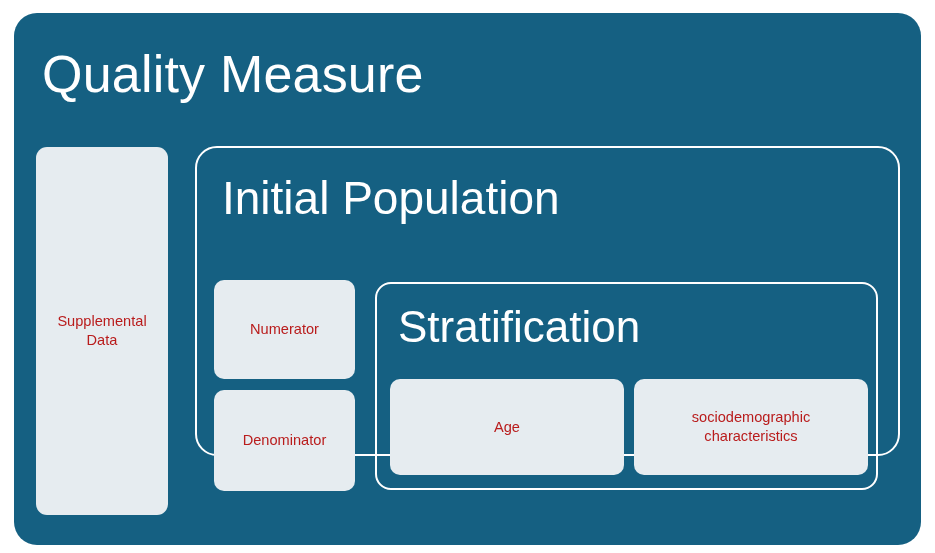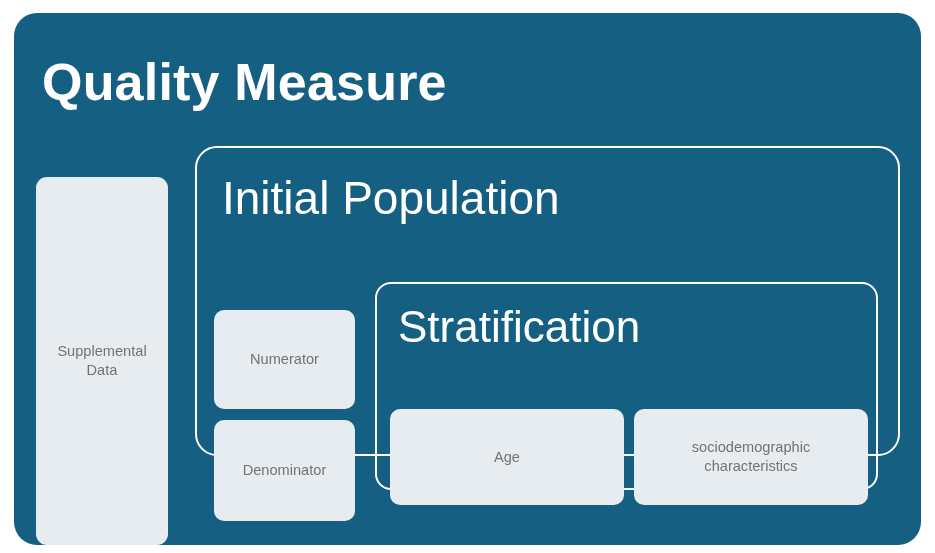--- a/index.html
+++ b/index.html
@@ -33,43 +33,41 @@
     border-radius: 23px;
     box-sizing: border-box;
   }
 
   .qm-title {
     position: absolute;
     left: 28px;
     top: 30px;
     font-size: 52px;
     line-height: 62px;
-    font-weight: 700;
+    font-weight: 400;
     color: #ffffff;
     letter-spacing: 0.2px;
     white-space: nowrap;
-    margin-top: 8px;
   }
 
   
   .leaf-box {
     position: absolute;
     background: #E6ECF0;
     border-radius: 10px;
     box-sizing: border-box;
     display: flex;
     align-items: center;
     justify-content: center;
     text-align: center;
-    color: #737373;
+    color: #b91c1c;
     font-size: 14.6px;
     line-height: 19px;
     font-weight: 400;
     padding: 20px 6px;
-    margin-top: 30px;
   }
 
   .leaf-box .leaf-label {
     display: block;
     width: 100%;
     white-space: pre-line;
   }
 
   
   .box-supplemental {

